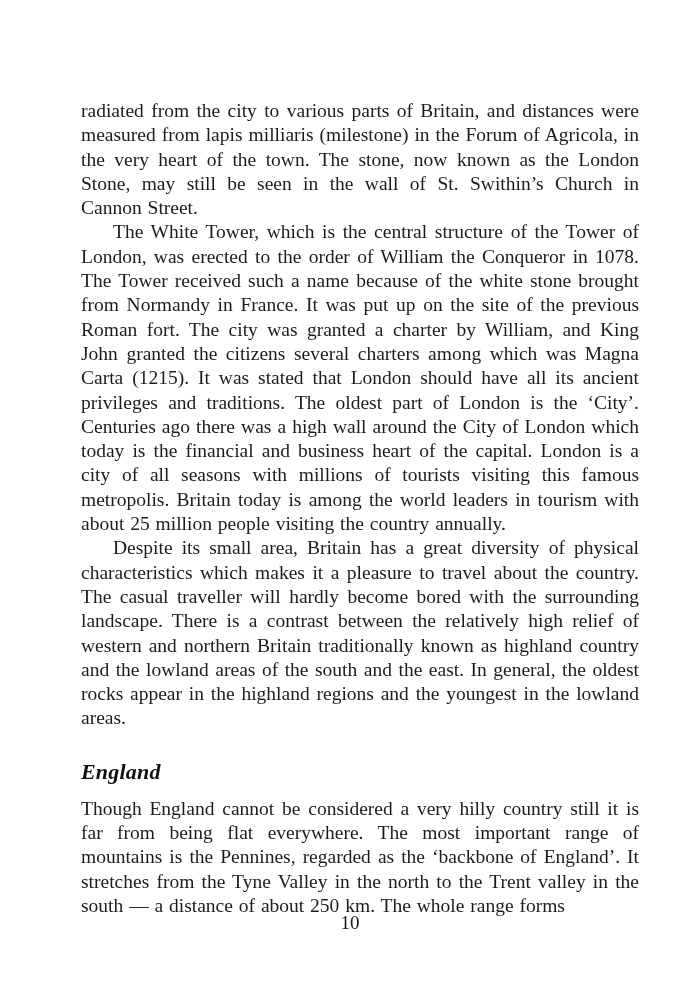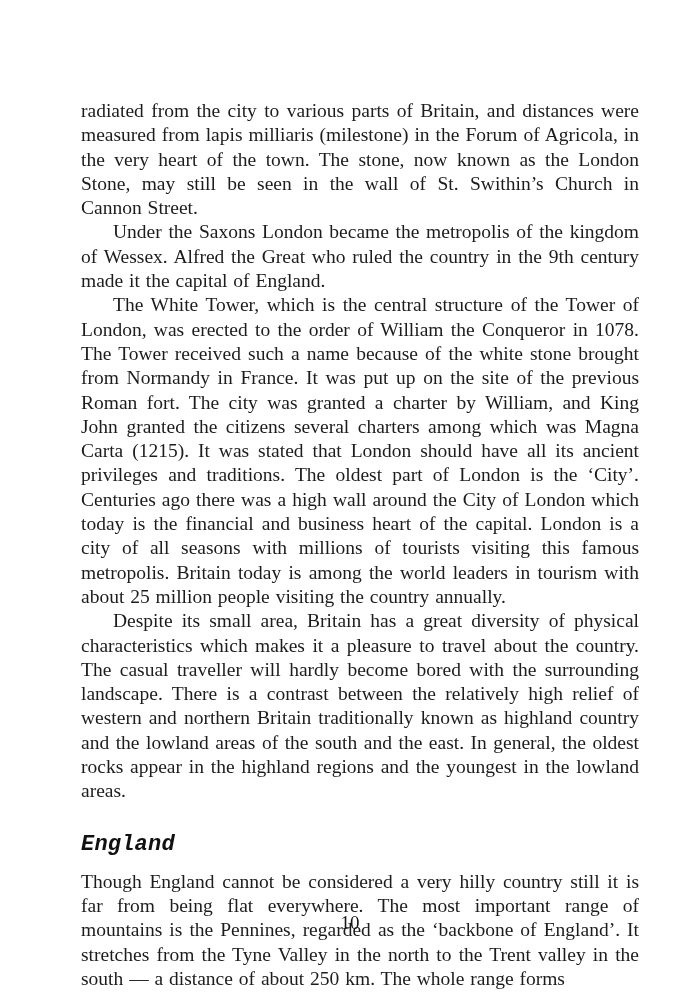--- a/index.html
+++ b/index.html
@@ -30,21 +30,21 @@
     text-align: justify;
     word-spacing: 1px;
   }
   p.body-paragraph.indent {
     text-indent: 32px;
   }
   p.body-paragraph .italic {
   }
   h2.section-heading {
     margin: 28px 0 12px 0;
-    font-family: Liberation Mono, monospace;
+    font-family: Liberation Serif, serif;
     font-weight: bold;
     font-style: italic;
     font-size: 22px;
     line-height: 26px;
     color: #111111;
     letter-spacing: 0.2px;
   }
   .page-number {
     position: absolute;
     left: 0;
@@ -55,20 +55,19 @@
     font-size: 19px;
     color: #161616;
   }
 </style>
 </head>
 <body>
 
 <div class="page">
   <div class="text-flow" id="text-flow">
       <p class="body-paragraph"><span class="">radiated from the city to various parts of Britain, and distances were measured from lapis milliaris (milestone) in the Forum of Agricola, in the very heart of the town. The stone, now known as the London Stone, may still be seen in the wall of St. Swithin’s Church in Cannon Street.</span></p>
-      <p class="body-paragraph indent"><span class="">Under the Saxons London became the metropolis of the kingdom of Wessex. Alfred the Great who ruled the country in the 9th century made it the capital of England.</span></p>
       <p class="body-paragraph indent"><span class="italic">The White Tower</span><span class="">, which is the central structure of the Tower of London, was erected to the order of William the Conqueror in 1078. The Tower received such a name because of the white stone brought from Normandy in France. It was put up on the site of the previous Roman fort. The city was granted a charter by William, and King John granted the citizens several charters among which was Magna Carta (1215). It was stated that London should have all its ancient privileges and traditions. The oldest part of London is the ‘City’. Centuries ago there was a high wall around the City of London which today is the financial and business heart of the capital. London is a city of all seasons with millions of tourists visiting this famous metropolis. Britain today is among the world leaders in tourism with about 25 million people visiting the country annually.</span></p>
       <p class="body-paragraph indent"><span class="">Despite its small area, Britain has a great diversity of physical characteristics which makes it a pleasure to travel about the country. The casual traveller will hardly become bored with the surrounding landscape. There is a contrast between the relatively high relief of western and northern Britain traditionally known as highland country and the lowland areas of the south and the east. In general, the oldest rocks appear in the highland regions and the youngest in the lowland areas.</span></p>
       <h2 class="section-heading">England</h2>
       <p class="body-paragraph"><span class="">Though England cannot be considered a very hilly country still it is far from being flat everywhere. The most important range of mountains is </span><span class="italic">the Pennines</span><span class="">, regarded as the ‘backbone of England’. It stretches from the Tyne Valley in the north to the Trent valley in the south — a distance of about 250 km. The whole range forms</span></p>
     </div>
   <div class="page-number">10</div>
 </div>
 
 </body></html>

